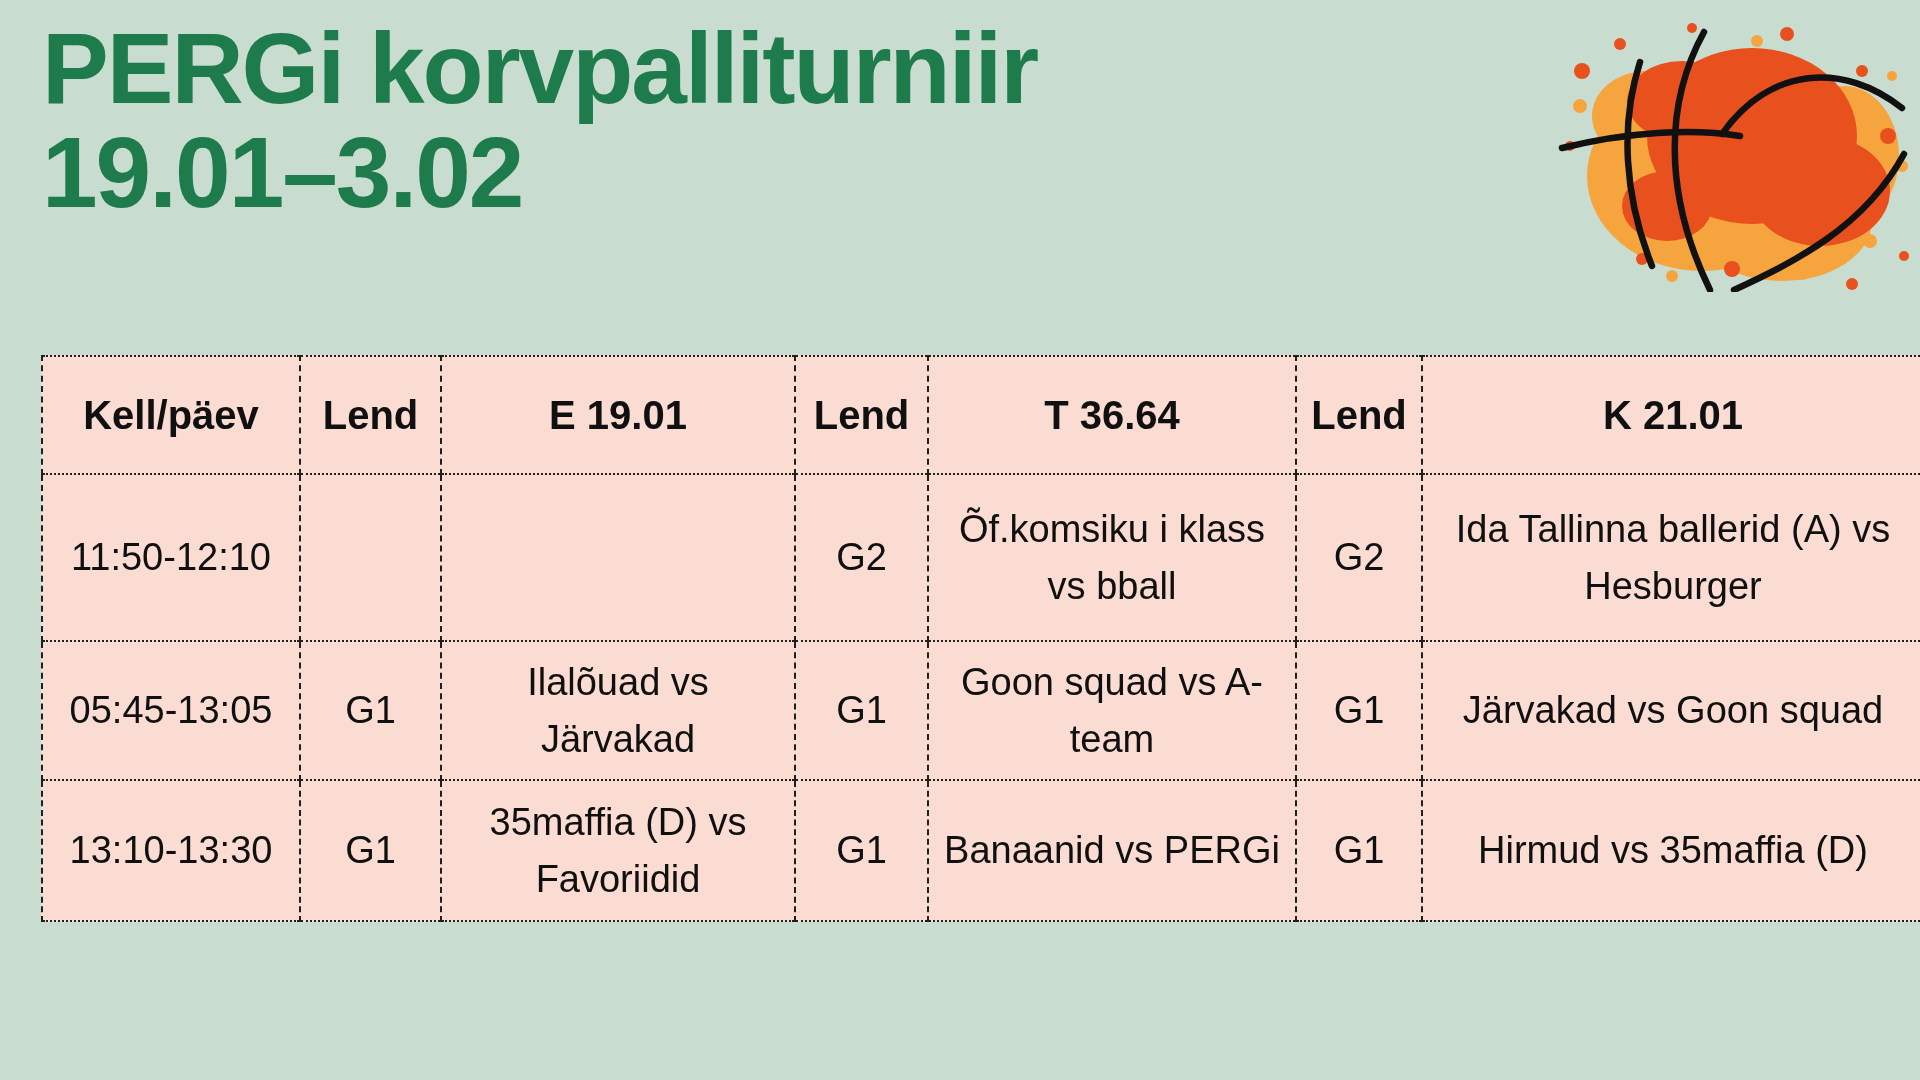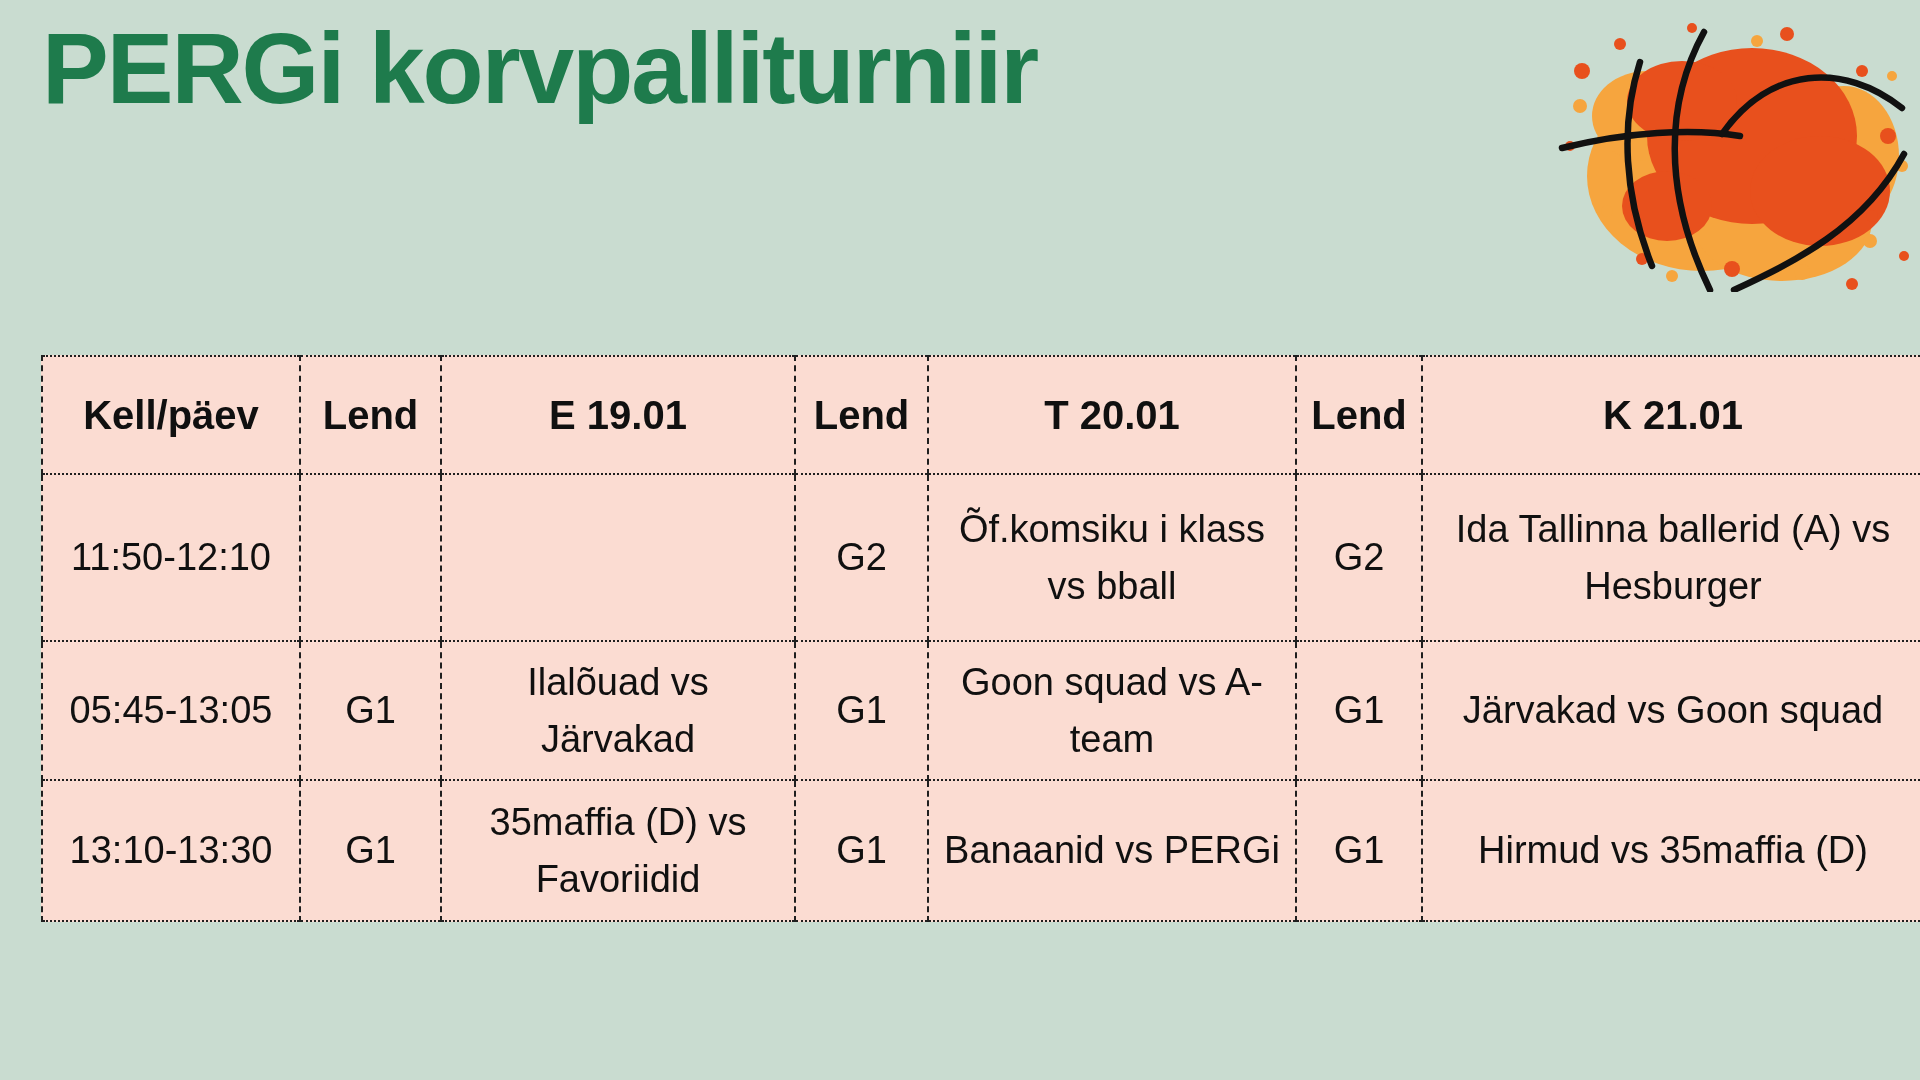--- a/index.html
+++ b/index.html
@@ -77,20 +77,21 @@
   tr.r3 { height: 139px; }
   tr.r4 { height: 141px; }
 </style>
 </head>
 <body>
 
 <div class="stage">
 
   <div class="title">
     <div>PERGi korvpalliturniir</div>
+    <div>19.01–3.02</div>
   </div>
 
   <div class="ball-wrap">
     <svg width="362" height="286" viewBox="0 0 362 286" xmlns="http://www.w3.org/2000/svg">
 
       <g fill="#f6a53e">
         <ellipse cx="150" cy="170" rx="115" ry="95"></ellipse>
         <ellipse cx="230" cy="215" rx="90" ry="60"></ellipse>
         <ellipse cx="95" cy="110" rx="55" ry="45"></ellipse>
         <ellipse cx="292" cy="150" rx="55" ry="70"></ellipse>
@@ -143,21 +144,21 @@
           <col class="col-day2">
           <col class="col-lend3">
           <col class="col-day3">
       </colgroup>
       <thead>
         <tr class="r-header">
           <th>Kell/päev</th>
           <th>Lend</th>
           <th>E 19.01</th>
           <th>Lend</th>
-          <th>T 20.01</th>
+          <th>T 36.64</th>
           <th>Lend</th>
           <th>K 21.01</th>
         </tr>
       </thead>
       <tbody>
         <tr class="r2">
           <td>11:50-12:10</td>
           <td></td>
           <td></td>
           <td>G2</td>

